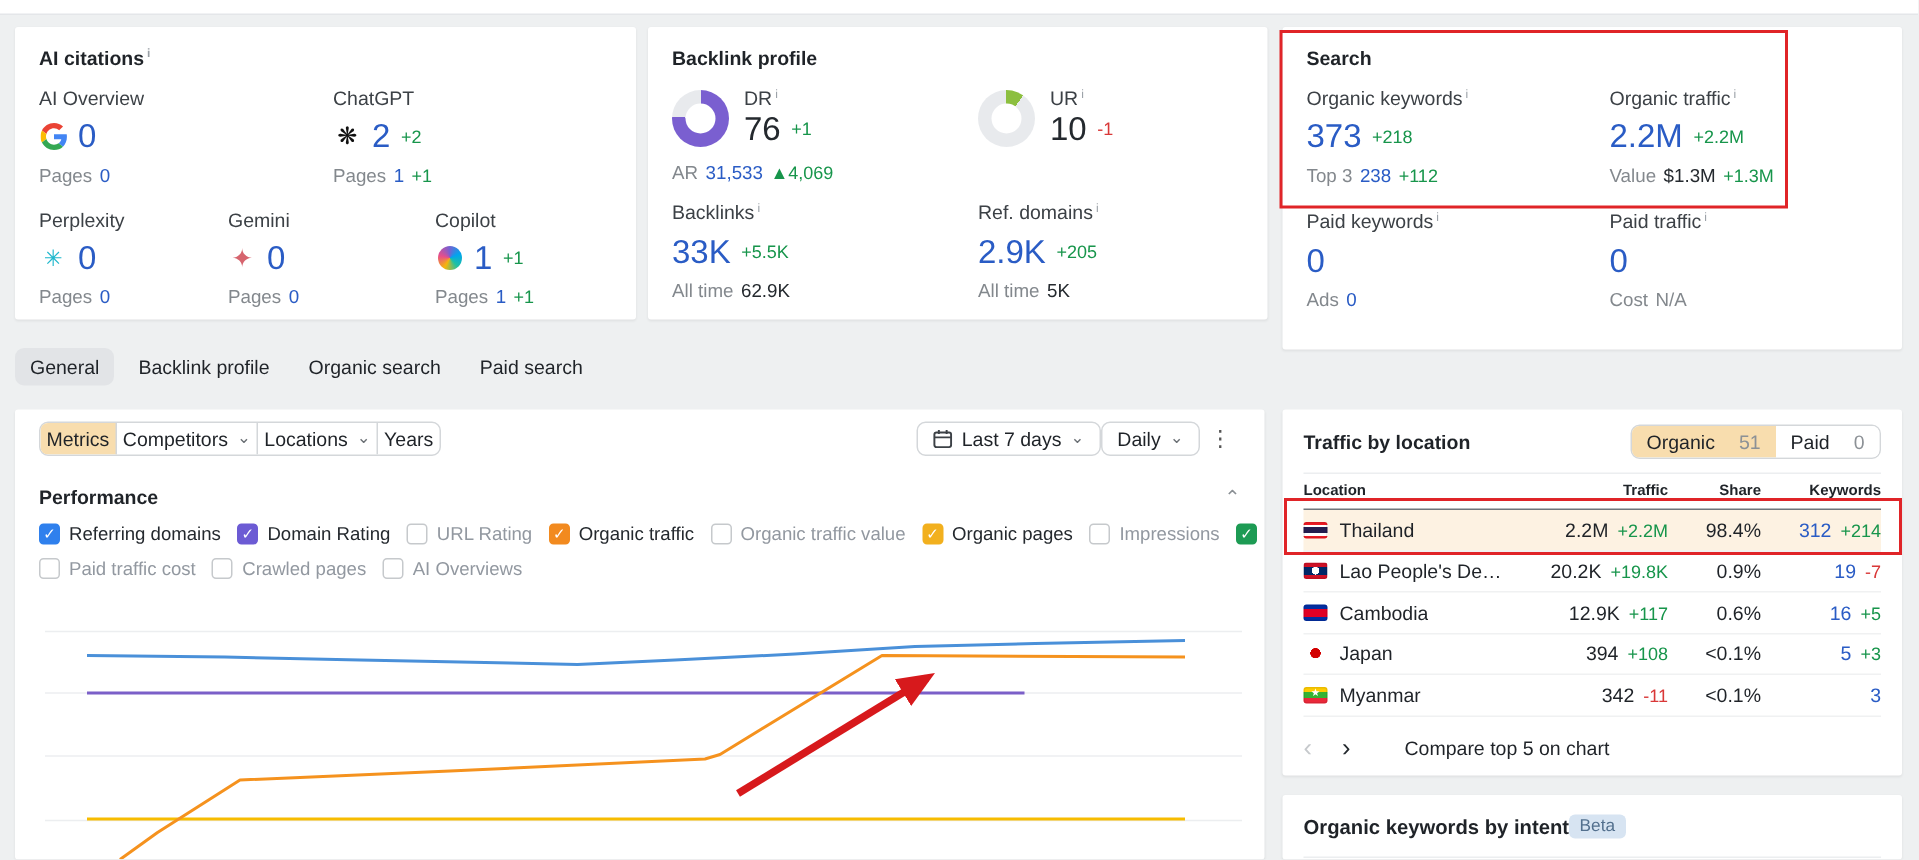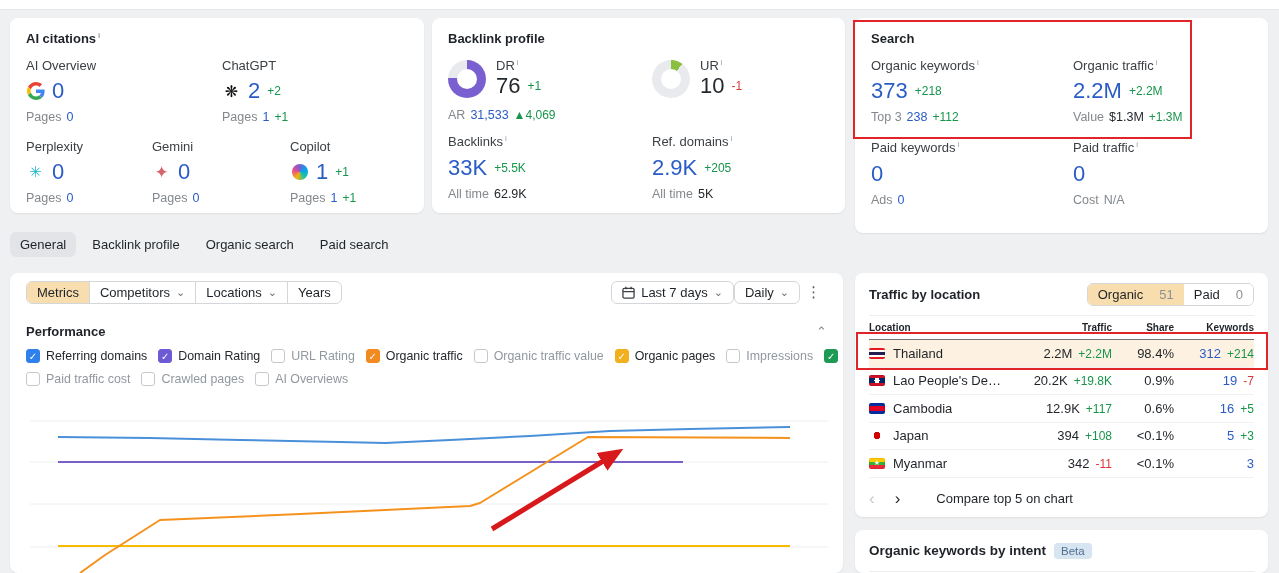--- a/index.html
+++ b/index.html
@@ -1,19 +1,19 @@
 <!DOCTYPE html>
 <html><head>
 <meta charset="utf-8">
 <style>
   *{box-sizing:border-box;margin:0;padding:0}
   html,body{width:1279px;height:573px;overflow:hidden}
   body{background:#eef0f1;font-family:"Liberation Sans",sans-serif;font-size:13px;color:#1f2328;position:relative}
   .hdr-strip{position:absolute;left:0;top:0;width:1279px;height:10px;background:#fff;border-bottom:1px solid #e4e6e9}
-  .card{position:absolute;background:#fff;border-radius:8px;box-shadow:0 1px 2px rgba(0,0,0,.07)}
+  .card{position:absolute;background:#fff;border-radius:2px;box-shadow:0 1px 2px rgba(0,0,0,.07)}
   #card-ai{left:10px;top:18px;width:414px;height:195px;padding:13px 16px}
   #card-backlink{left:432px;top:18px;width:413px;height:195px;padding:13px 16px}
   #card-search{left:855px;top:18px;width:413px;height:215px;padding:13px 16px}
   #card-main{left:10px;top:273px;width:833px;height:300px;padding:0 16px;overflow:hidden}
   #card-location{left:855px;top:273px;width:413px;height:244px;padding:0 14px;overflow:hidden}
   #card-intent{left:855px;top:530px;width:413px;height:43px;padding:13px 14px;overflow:hidden}
   .card-title{font-weight:bold;font-size:13px;color:#1f2328}
   .info{font-size:8px;color:#9aa0a6;vertical-align:super;margin-left:2px;font-style:normal}
   .muted{color:#83888d}
   .lbl{color:#3c4146;font-size:13px}
@@ -38,21 +38,21 @@
   .donut-row{display:flex;gap:10px;align-items:center}
   .donut{width:38px;height:38px;border-radius:50%;position:relative;flex:0 0 auto}
   .donut::before{content:"";position:absolute;inset:9px;background:#fff;border-radius:50%}
   
   .tabs{position:absolute;left:10px;top:232px;display:flex;gap:6px}
   .tab{padding:5px 10px;border-radius:6px;font-size:13px;color:#1f2328;cursor:pointer;white-space:nowrap}
   .tab.active{background:#e2e4e7}
   
   .filter-row{display:flex;align-items:center;margin-top:7px;height:24px}
   .btn-group{display:flex;border:1px solid #d4d7da;border-radius:6px;overflow:hidden;background:#fff}
-  .fseg{padding:3px 10px;font-size:13px;border-right:1px solid #d4d7da;display:flex;align-items:center;gap:6px;white-space:nowrap;cursor:pointer}
+  .fseg{padding:3px 4px;font-size:13px;border-right:1px solid #d4d7da;display:flex;align-items:center;gap:6px;white-space:nowrap;cursor:pointer}
   .fseg:last-child{border-right:none}
   .fseg.active{background:#f8ddae}
   .chev{color:#6b7075;font-size:11px;line-height:1}
   .right-controls{margin-left:auto;display:flex;align-items:center;gap:0}
   .btn{display:flex;align-items:center;gap:6px;border:1px solid #d4d7da;border-radius:6px;background:#fff;padding:3px 10px;font-size:13px;cursor:pointer;white-space:nowrap}
   .kebab{font-size:15px;color:#555;padding:0 6px;cursor:pointer}
   
   .perf-head{display:flex;align-items:center;margin-top:20px}
   .collapse{margin-left:auto;color:#8a8f94;font-size:13px;cursor:pointer}
   .metric-rows{margin-top:10px}
@@ -81,21 +81,21 @@
   .flag[data-country="laos"]{background:radial-gradient(circle at 50% 50%,#fff 0 2.5px,rgba(255,255,255,0) 2.6px),linear-gradient(to bottom,#ce1126 0 25%,#002868 25% 75%,#ce1126 75%)}
   .flag[data-country="cambodia"]{background:linear-gradient(to bottom,#032ea1 0 27%,#e00025 27% 73%,#032ea1 73%)}
   .flag[data-country="japan"]{background:radial-gradient(circle at 50% 50%,#d30000 0 3.4px,#fff 3.5px);box-shadow:none}
   .flag[data-country="myanmar"]{background:linear-gradient(to bottom,#fecb00 0 33%,#34b233 33% 67%,#ea2839 67%)}
   .flag[data-country="myanmar"]::after{content:"★";position:absolute;left:50%;top:50%;transform:translate(-50%,-54%);font-size:7px;color:#fff;line-height:1}
   .pager{display:flex;align-items:center;gap:20px;margin-top:12px}
   .pg{font-size:17px;line-height:1;cursor:pointer;color:#24292e}
   .pg.disabled{color:#c6c9cc;cursor:default}
   .compare{margin-left:16px;font-size:13px;cursor:pointer}
   
-  .intent-row{display:flex;gap:8px}
+  .intent-row{display:flex;align-items:center;}
   .beta{background:#d7e4f2;color:#53708e;font-size:11.5px;padding:2px 7px;border-radius:4px}
   .divider{margin-top:12px;border-top:1px solid #eceef0}
   
   .anno{position:absolute;border:2px solid #e02428;pointer-events:none;z-index:60;background:transparent}
   #anno-search{left:853px;top:20px;width:339px;height:119px}
   #anno-thailand{left:856px;top:332px;width:412px;height:38px}
 </style>
 </head>
 <body>
 

